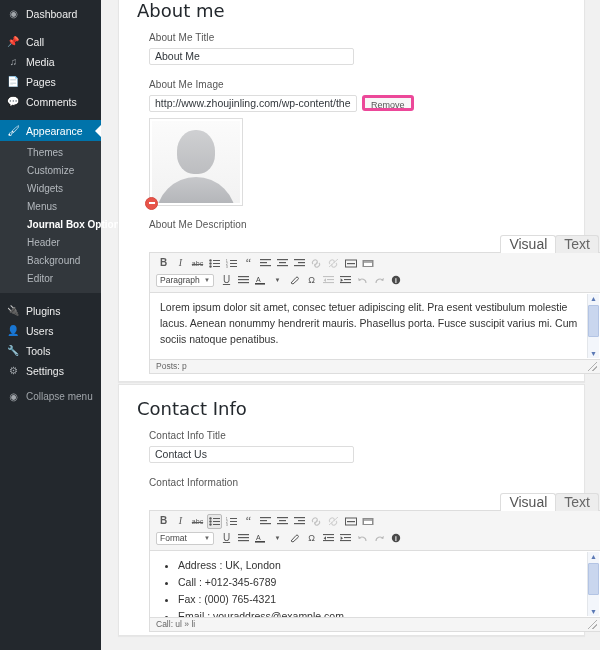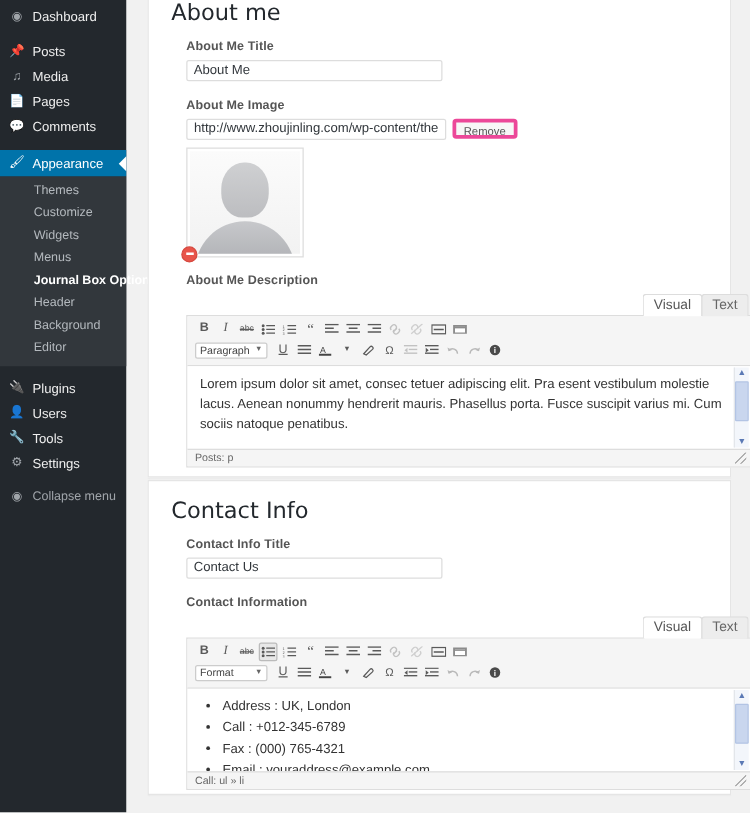--- a/index.html
+++ b/index.html
@@ -61,21 +61,21 @@
   #panel-contact{top:384px;height:252px;}
 
   .panel-title{
     margin:0;padding:13px 0 10px 18px;
     font-size:18px;font-weight:400;color:#23282d;
     font-family:"DejaVu Sans",sans-serif;
     line-height:1.2;
   }
   .field{padding:0 0 0 30px;}
   .flabel{
-    font-size:10px;color:#555;font-weight:bold;margin-bottom:5px;
+    font-size:10px;color:#555;font-weight:normal;margin-bottom:5px;
     letter-spacing:.1px;
   }
   .ftext{
     width:205px;height:17px;box-sizing:border-box;
     border:1px solid #ddd;background:#fff;border-radius:2px;
     font-family:"Liberation Sans",sans-serif;font-size:10.5px;color:#32373c;
     padding:0 5px;outline:none;
   }
   .urlrow{display:flex;align-items:center;gap:5px;}
   .urlrow .ftext{width:208px;}
@@ -111,21 +111,21 @@
     background:#e8544a;border:1px solid #d5493f;
     display:flex;align-items:center;justify-content:center;
     cursor:pointer;
   }
   .badge-remove i{display:block;width:6px;height:1.5px;background:#fff;}
 
   
   .editor{margin-top:5px;width:452px;position:relative;}
   .tabs{display:flex;justify-content:flex-end;gap:0;padding-right:2px;}
   .tab{
-    font-size:11px;color:#666;padding:3px 8px 3px 8px;
+    font-size:14px;color:#666;padding:3px 8px 3px 8px;
     border:1px solid #ddd;border-bottom:none;background:#ededed;
     border-radius:3px 3px 0 0;cursor:pointer;line-height:11px;
   }
   .tab.active{background:#fff;color:#555;}
   .tab + .tab{margin-left:-1px;}
   .ed-box{border:1px solid #ddd;background:#fff;margin-top:-1px;}
   .ed-toolbar{background:#f5f5f5;border-bottom:1px solid #ddd;padding:2px 0 3px 0;}
   .trow{display:flex;align-items:center;gap:2px;padding:1px 0 1px 6px;height:15px;}
   .tbtn{
     width:13px;height:13px;display:flex;align-items:center;justify-content:center;
@@ -183,21 +183,21 @@
   <div class="adminmenu">
 
     <div class="menu-top first">
       <span class="ico">◉</span>
       <span class="lbl">Dashboard</span>
     </div>
     <div class="menu-sep"></div>
 
     <div class="menu-top">
       <span class="ico">📌</span>
-      <span class="lbl">Posts</span>
+      <span class="lbl">Call</span>
     </div>
     <div class="menu-top">
       <span class="ico">♫</span>
       <span class="lbl">Media</span>
     </div>
     <div class="menu-top">
       <span class="ico">📄</span>
       <span class="lbl">Pages</span>
     </div>
     <div class="menu-top">

